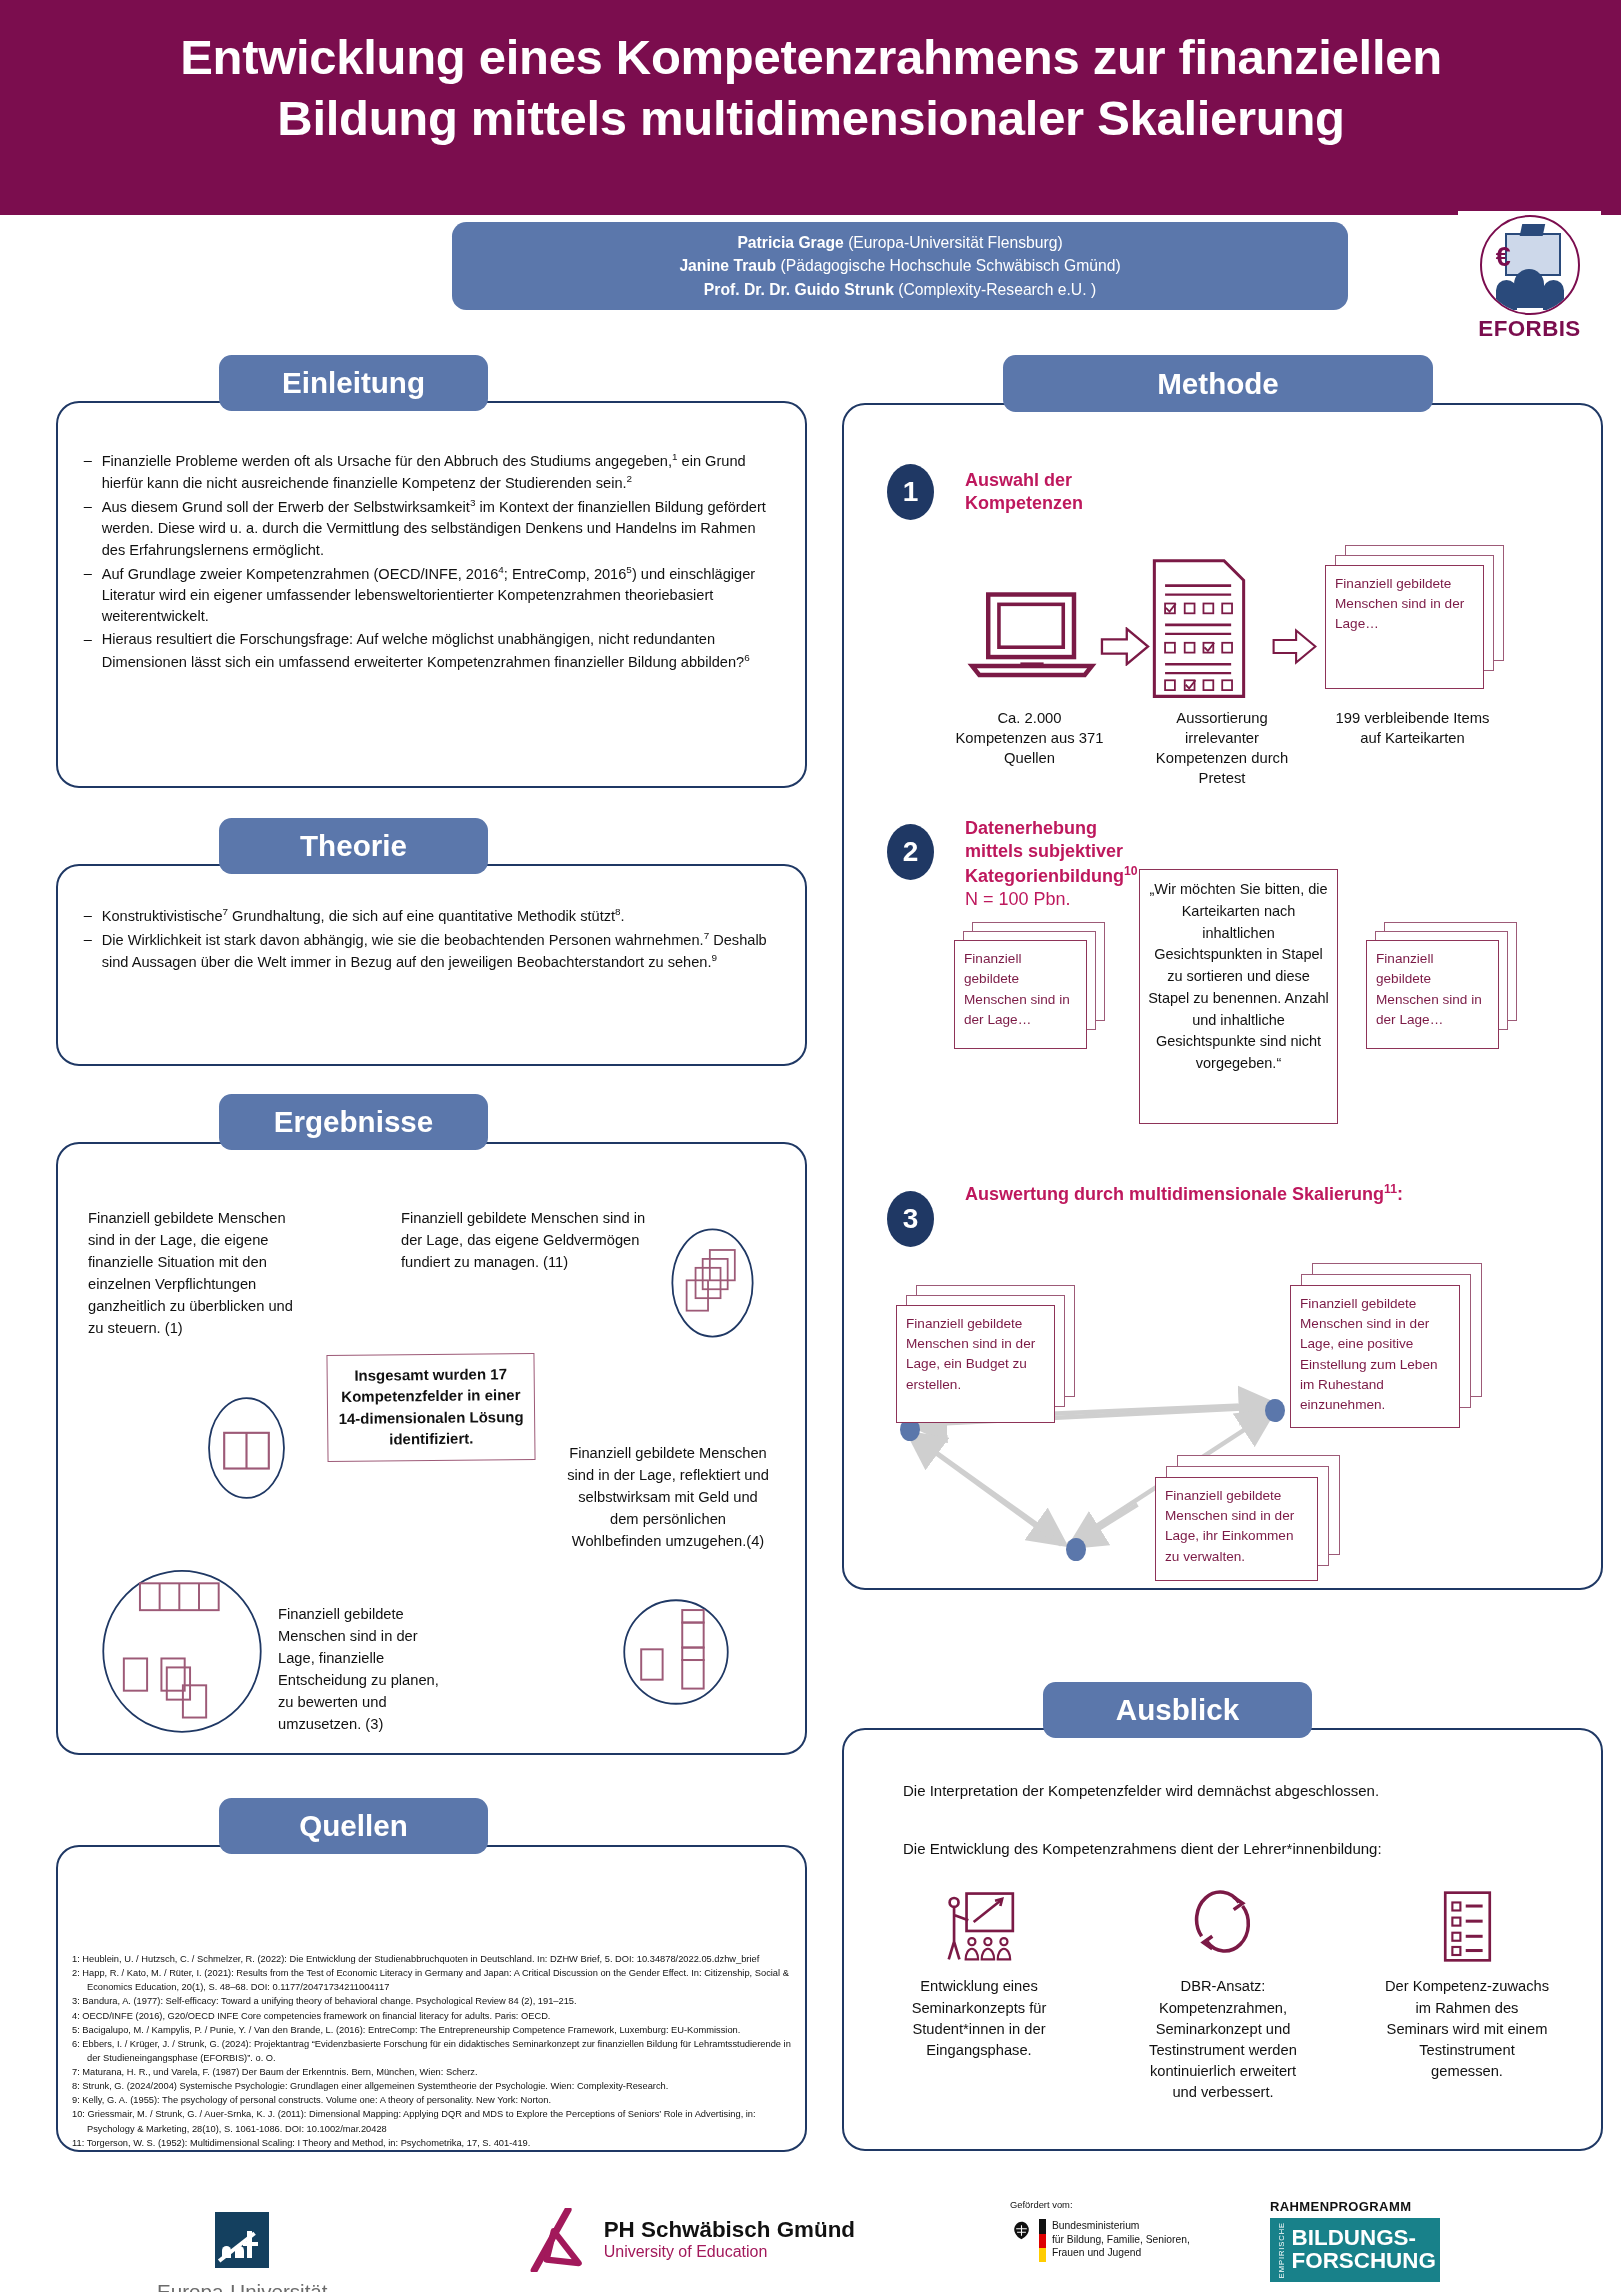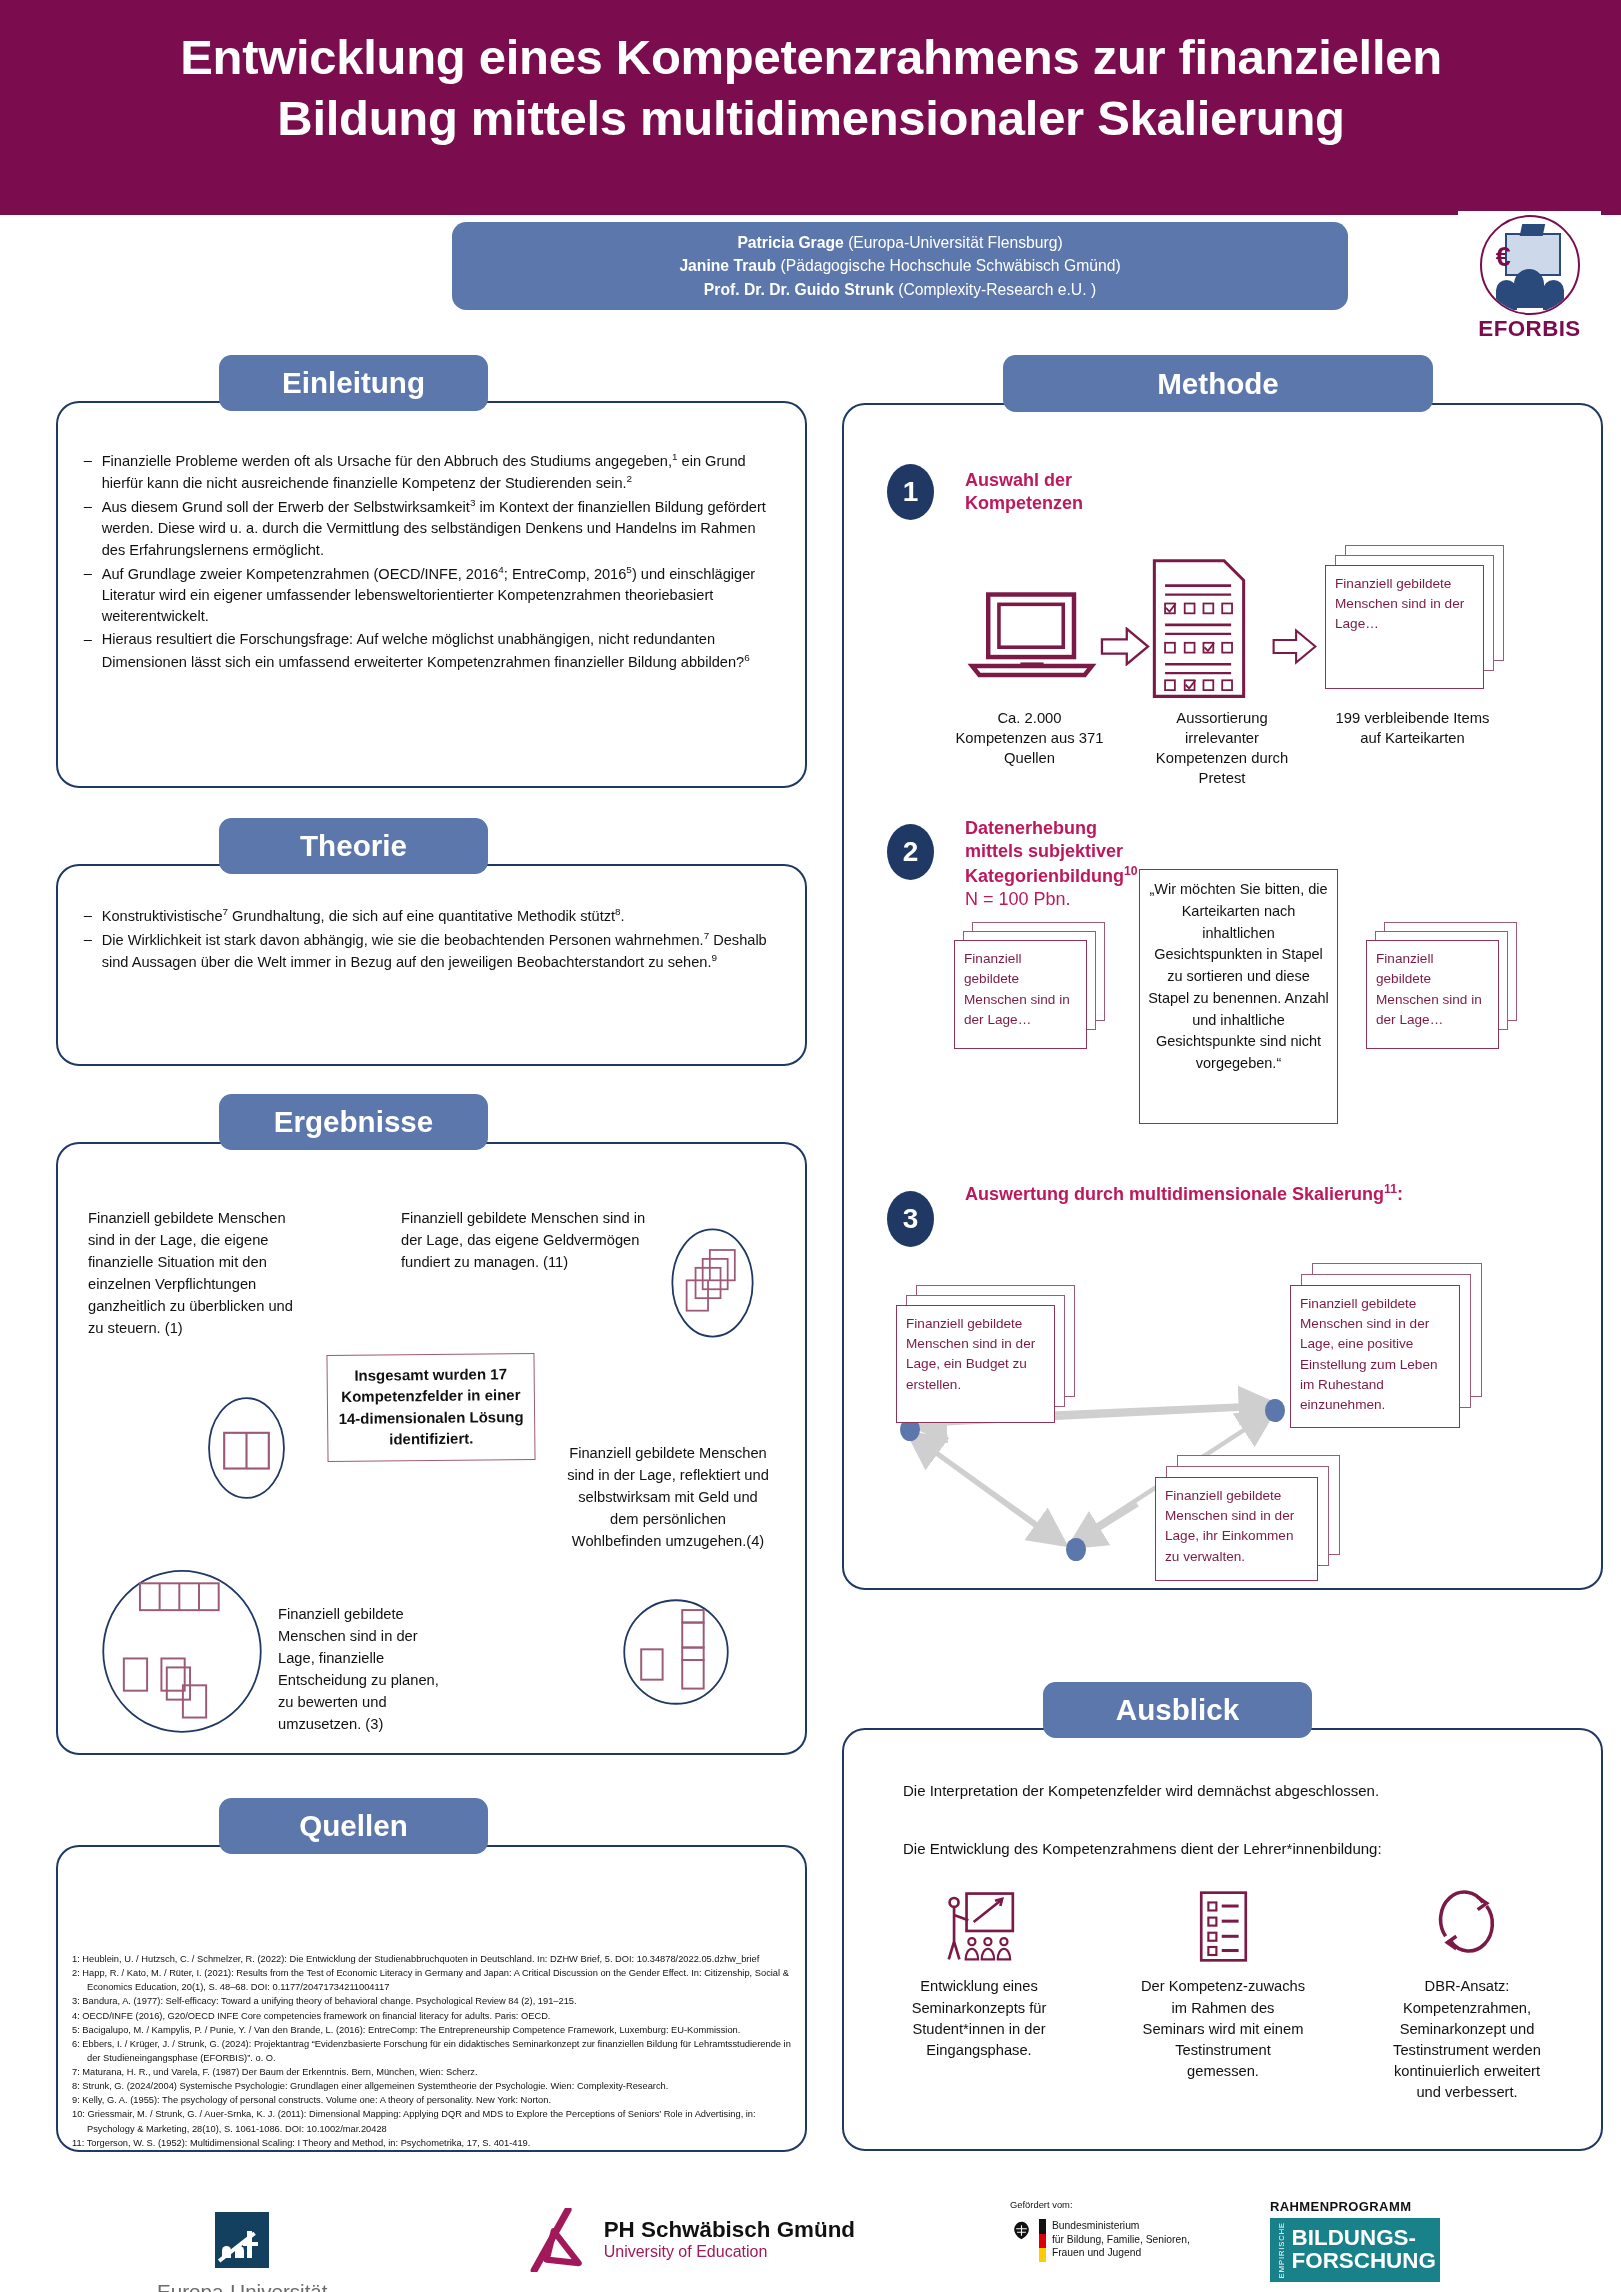--- a/index.html
+++ b/index.html
@@ -359,41 +359,41 @@
       <circle cx="38" cy="58" r="4" fill="none" stroke="#7b1a46" stroke-width="2.4"></circle>
       <path d="M31 78 a7 12 0 0 1 14 0 z" fill="none" stroke="#7b1a46" stroke-width="2.4"></path>
       <circle cx="56" cy="58" r="4" fill="none" stroke="#7b1a46" stroke-width="2.4"></circle>
       <path d="M49 78 a7 12 0 0 1 14 0 z" fill="none" stroke="#7b1a46" stroke-width="2.4"></path>
       <circle cx="74" cy="58" r="4" fill="none" stroke="#7b1a46" stroke-width="2.4"></circle>
       <path d="M67 78 a7 12 0 0 1 14 0 z" fill="none" stroke="#7b1a46" stroke-width="2.4"></path>
     </svg>
     <div>Entwicklung eines Seminarkonzepts für Student*innen in der Eingangsphase.</div>
   </div>
   <div class="ocol">
+    <svg width="72" height="73" viewBox="0 0 80 82" style="margin-bottom:7.2px;">
+      <path d="M16 52 A26 30 0 0 1 58 14" stroke="#7b1a46" stroke-width="4" fill="none"></path>
+      <path d="M52 8 L62 15 L52 22" stroke="#7b1a46" stroke-width="4" fill="none"></path>
+      <path d="M62 18 A26 30 0 0 1 22 58" stroke="#7b1a46" stroke-width="4" fill="none"></path>
+      <path d="M28 52 L18 59 L28 66" stroke="#7b1a46" stroke-width="4" fill="none"></path>
+    </svg>
+    <div>DBR-Ansatz: Kompetenzrahmen, Seminarkonzept und Testinstrument werden kontinuierlich erweitert und verbessert.</div>
+  </div>
+  <div class="ocol">
     <svg width="59" height="73" viewBox="0 0 66 82" style="margin-bottom:7.2px;">
       <rect x="8" y="3" width="50" height="76" fill="none" stroke="#7b1a46" stroke-width="3"></rect>
       <rect x="16" y="14" width="9" height="9" fill="none" stroke="#7b1a46" stroke-width="2.4"></rect>
       <line x1="31" y1="18" x2="50" y2="18" stroke="#7b1a46" stroke-width="3.4"></line>
       <rect x="16" y="31" width="9" height="9" fill="none" stroke="#7b1a46" stroke-width="2.4"></rect>
       <line x1="31" y1="35" x2="50" y2="35" stroke="#7b1a46" stroke-width="3.4"></line>
       <rect x="16" y="48" width="9" height="9" fill="none" stroke="#7b1a46" stroke-width="2.4"></rect>
       <line x1="31" y1="52" x2="50" y2="52" stroke="#7b1a46" stroke-width="3.4"></line>
       <rect x="16" y="64" width="9" height="9" fill="none" stroke="#7b1a46" stroke-width="2.4"></rect>
       <line x1="31" y1="68" x2="50" y2="68" stroke="#7b1a46" stroke-width="3.4"></line>
     </svg>
     <div>Der Kompetenz-zuwachs im Rahmen des Seminars wird mit einem Testinstrument gemessen.</div>
-  </div>
-  <div class="ocol">
-    <svg width="72" height="73" viewBox="0 0 80 82" style="margin-bottom:7.2px;">
-      <path d="M16 52 A26 30 0 0 1 58 14" stroke="#7b1a46" stroke-width="4" fill="none"></path>
-      <path d="M52 8 L62 15 L52 22" stroke="#7b1a46" stroke-width="4" fill="none"></path>
-      <path d="M62 18 A26 30 0 0 1 22 58" stroke="#7b1a46" stroke-width="4" fill="none"></path>
-      <path d="M28 52 L18 59 L28 66" stroke="#7b1a46" stroke-width="4" fill="none"></path>
-    </svg>
-    <div>DBR-Ansatz: Kompetenzrahmen, Seminarkonzept und Testinstrument werden kontinuierlich erweitert und verbessert.</div>
   </div>
 </div>
 
 <div class="panel" style="left:56px;top:1845px;width:751px;height:307px;"></div>
 <div class="panel-title" style="left:219px;top:1798px;width:269px;height:56px;">Quellen</div>
 <ul class="refs" style="position:absolute;left:72px;top:1952px;width:721px;">
   <li>1: Heublein, U. / Hutzsch, C. / Schmelzer, R. (2022): Die Entwicklung der Studienabbruchquoten in Deutschland. In: DZHW Brief, 5. DOI: 10.34878/2022.05.dzhw_brief</li>
   <li>2: Happ, R. / Kato, M. / Rüter, I. (2021): Results from the Test of Economic Literacy in Germany and Japan: A Critical Discussion on the Gender Effect. In: Citizenship, Social &amp; Economics Education, 20(1), S. 48–68. DOI: 0.1177/20471734211004117</li>
   <li>3: Bandura, A. (1977): Self-efficacy: Toward a unifying theory of behavioral change. Psychological Review 84 (2), 191–215.</li>
   <li>4: OECD/INFE (2016), G20/OECD INFE Core competencies framework on financial literacy for adults. Paris: OECD.</li>

